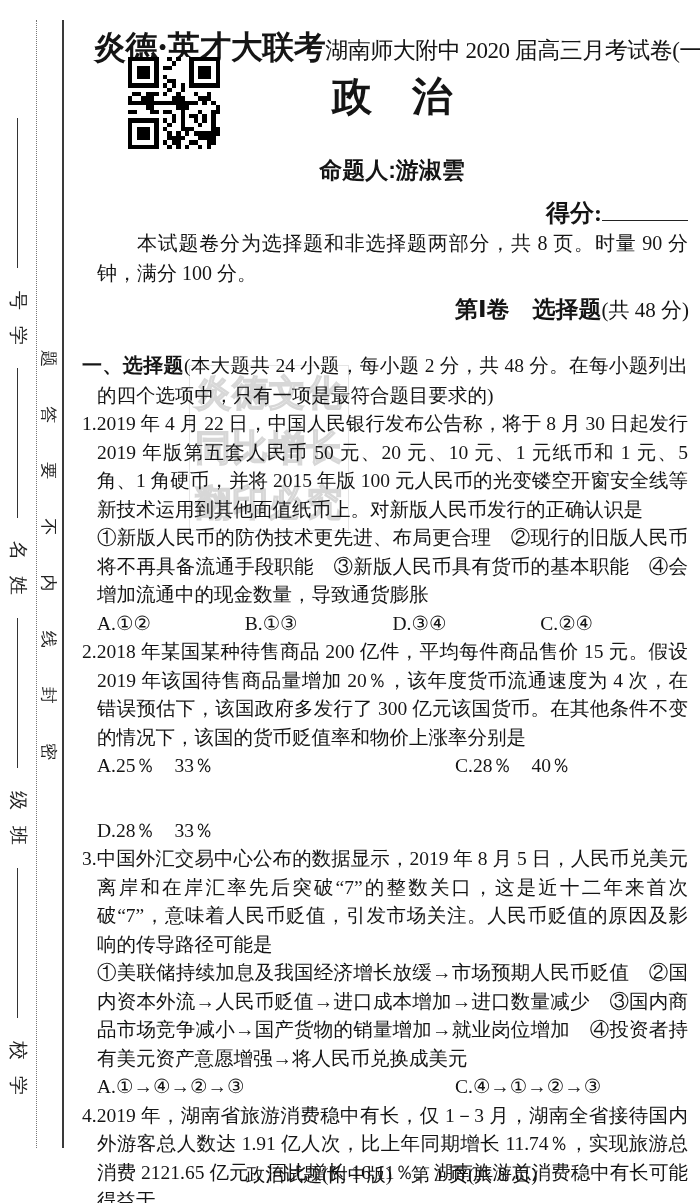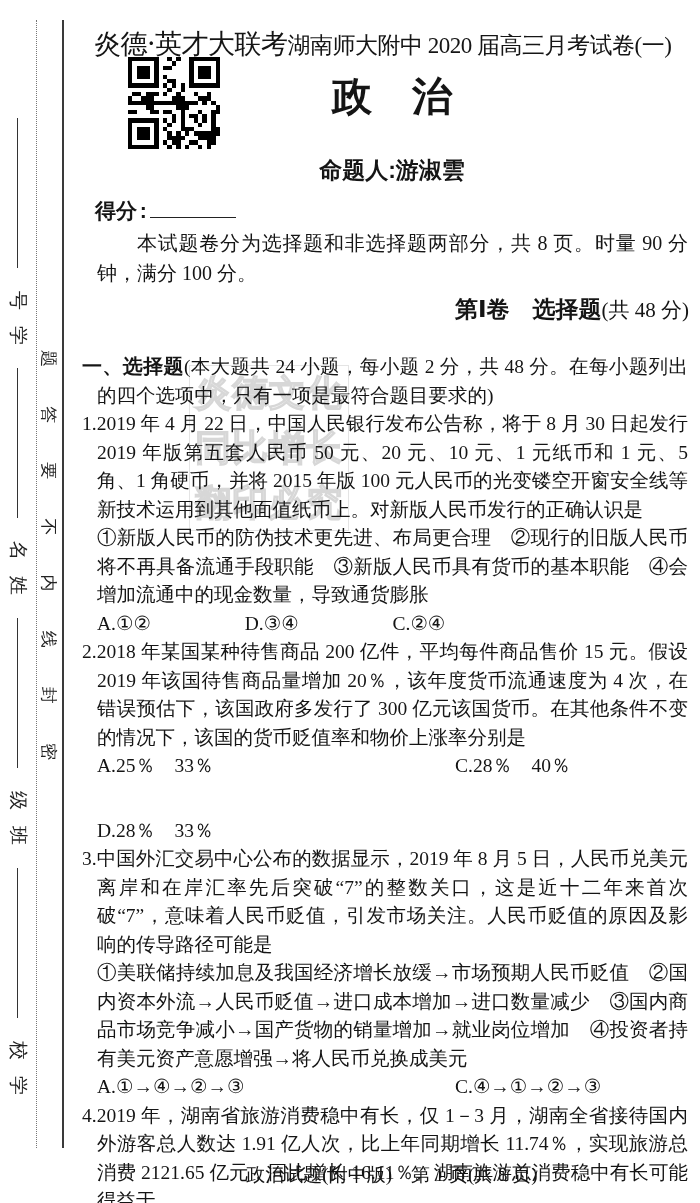--- a/index.html
+++ b/index.html
@@ -29,49 +29,49 @@
   .watermark{position:absolute;left:189px;top:365px;width:158px;height:164px;
     border:1px solid #e4e4e4;z-index:0;display:flex;flex-direction:column;
     justify-content:space-around;align-items:center;
     font-family:"Liberation Sans","DejaVu Sans",sans-serif;font-weight:bold;
     font-size:36px;line-height:1;color:#f2f2f2;-webkit-text-stroke:1.2px #d7d7d7;
     letter-spacing:1px;white-space:nowrap;overflow:hidden;}
 
   
   .header-line{position:absolute;left:94px;top:26px;width:602px;white-space:nowrap;
     letter-spacing:-0.5px;}
-  .brand{font-weight:400;font-size:27px;font-family:"DejaVu Serif","Liberation Serif",serif;}
+  .brand{font-weight:700;font-size:32px;font-family:"DejaVu Serif","Liberation Serif",serif;}
   .exam-title{font-size:23px;}
 
   .qr{position:absolute;left:128px;top:57px;width:92px;height:92px;}
 
   .subject{position:absolute;left:95px;top:74px;width:594px;display:flex;
     justify-content:center;gap:40px;font-family:"Liberation Sans","DejaVu Sans",sans-serif;
     font-weight:bold;font-size:40px;line-height:1.1;}
 
   .people{position:absolute;left:95px;top:155px;width:594px;display:flex;
     justify-content:center;
     font-family:"Liberation Sans","DejaVu Sans",sans-serif;font-weight:bold;font-size:23px;}
 
-  .score-row{position:absolute;left:95px;top:197px;width:593px;text-align:left;
-    font-family:Liberation Mono, monospace;font-weight:bold;font-size:21px;}
+  .score-row{position:absolute;left:95px;top:197px;width:593px;text-align:right;
+    font-family:Liberation Serif, serif;font-weight:bold;font-size:24px;}
   .score-line{display:inline-block;width:86px;border-bottom:1.5px solid #222;height:14px;}
 
   .intro{position:absolute;left:97px;top:228px;width:591px;margin:0;
     font-size:20px;line-height:30px;text-indent:2em;text-align:justify;}
 
   .section-title{position:absolute;left:95px;top:294px;width:594px;text-align:right;}
   .st-main{font-family:"Liberation Sans","DejaVu Sans",sans-serif;font-weight:bold;font-size:23px;}
   .st-note{font-size:21px;}
 
   
   .questions-area{position:absolute;left:97px;top:352px;width:591px;
     font-size:19.5px;line-height:28.5px;text-align:justify;}
   .part-heading{margin:0;text-indent:-15px;}
-  .ph-main{font-family:Liberation Serif, serif;font-weight:bold;font-size:20px;}
+  .ph-main{font-family:Liberation Mono, monospace;font-weight:bold;font-size:20px;}
   .ph-note{font-size:19.5px;}
   .question{margin:0;}
   .qtext{text-indent:-15px;}
   .qsub{}
   .qopts{display:grid;}
   .qopts.cols4{grid-template-columns:repeat(4,1fr);}
   .qopts.cols2{grid-template-columns:322px 1fr;gap:36px;}
 
   .footer{position:absolute;left:95px;top:1162px;width:594px;text-align:center;
     font-size:19px;}
@@ -264,20 +264,21 @@
   <div class="section-title"><span class="st-main">第Ⅰ卷　选择题</span><span class="st-note">(共 48 分)</span></div>
 
   <div class="questions-area">
     <p class="part-heading"><span class="ph-main">一、选择题</span><span class="ph-note">(本大题共 24 小题，每小题 2 分，共 48 分。在每小题列出的四个选项中，只有一项是最符合题目要求的)</span></p>
     <div id="questions">
         <div class="question">
           <div class="qtext"><span>1.</span><span>2019 年 4 月 22 日，中国人民银行发布公告称，将于 8 月 30 日起发行 2019 年版第五套人民币 50 元、20 元、10 元、1 元纸币和 1 元、5 角、1 角硬币，并将 2015 年版 100 元人民币的光变镂空开窗安全线等新技术运用到其他面值纸币上。对新版人民币发行的正确认识是</span></div>
           <div class="qsub">①新版人民币的防伪技术更先进、布局更合理　②现行的旧版人民币将不再具备流通手段职能　③新版人民币具有货币的基本职能　④会增加流通中的现金数量，导致通货膨胀</div>
           <div class="qopts cols4">
             <span>A.①②</span>
+            <span>B.①③</span>
             <span>D.③④</span>
             <span>C.②④</span>
           </div>
         </div>
         <div class="question">
           <div class="qtext"><span>2.</span><span>2018 年某国某种待售商品 200 亿件，平均每件商品售价 15 元。假设 2019 年该国待售商品量增加 20％，该年度货币流通速度为 4 次，在错误预估下，该国政府多发行了 300 亿元该国货币。在其他条件不变的情况下，该国的货币贬值率和物价上涨率分别是</span></div>
           <div class="qopts cols2">
             <span>A.25％　33％</span>
             <span>C.28％　40％</span>
             <span>D.28％　33％</span>

